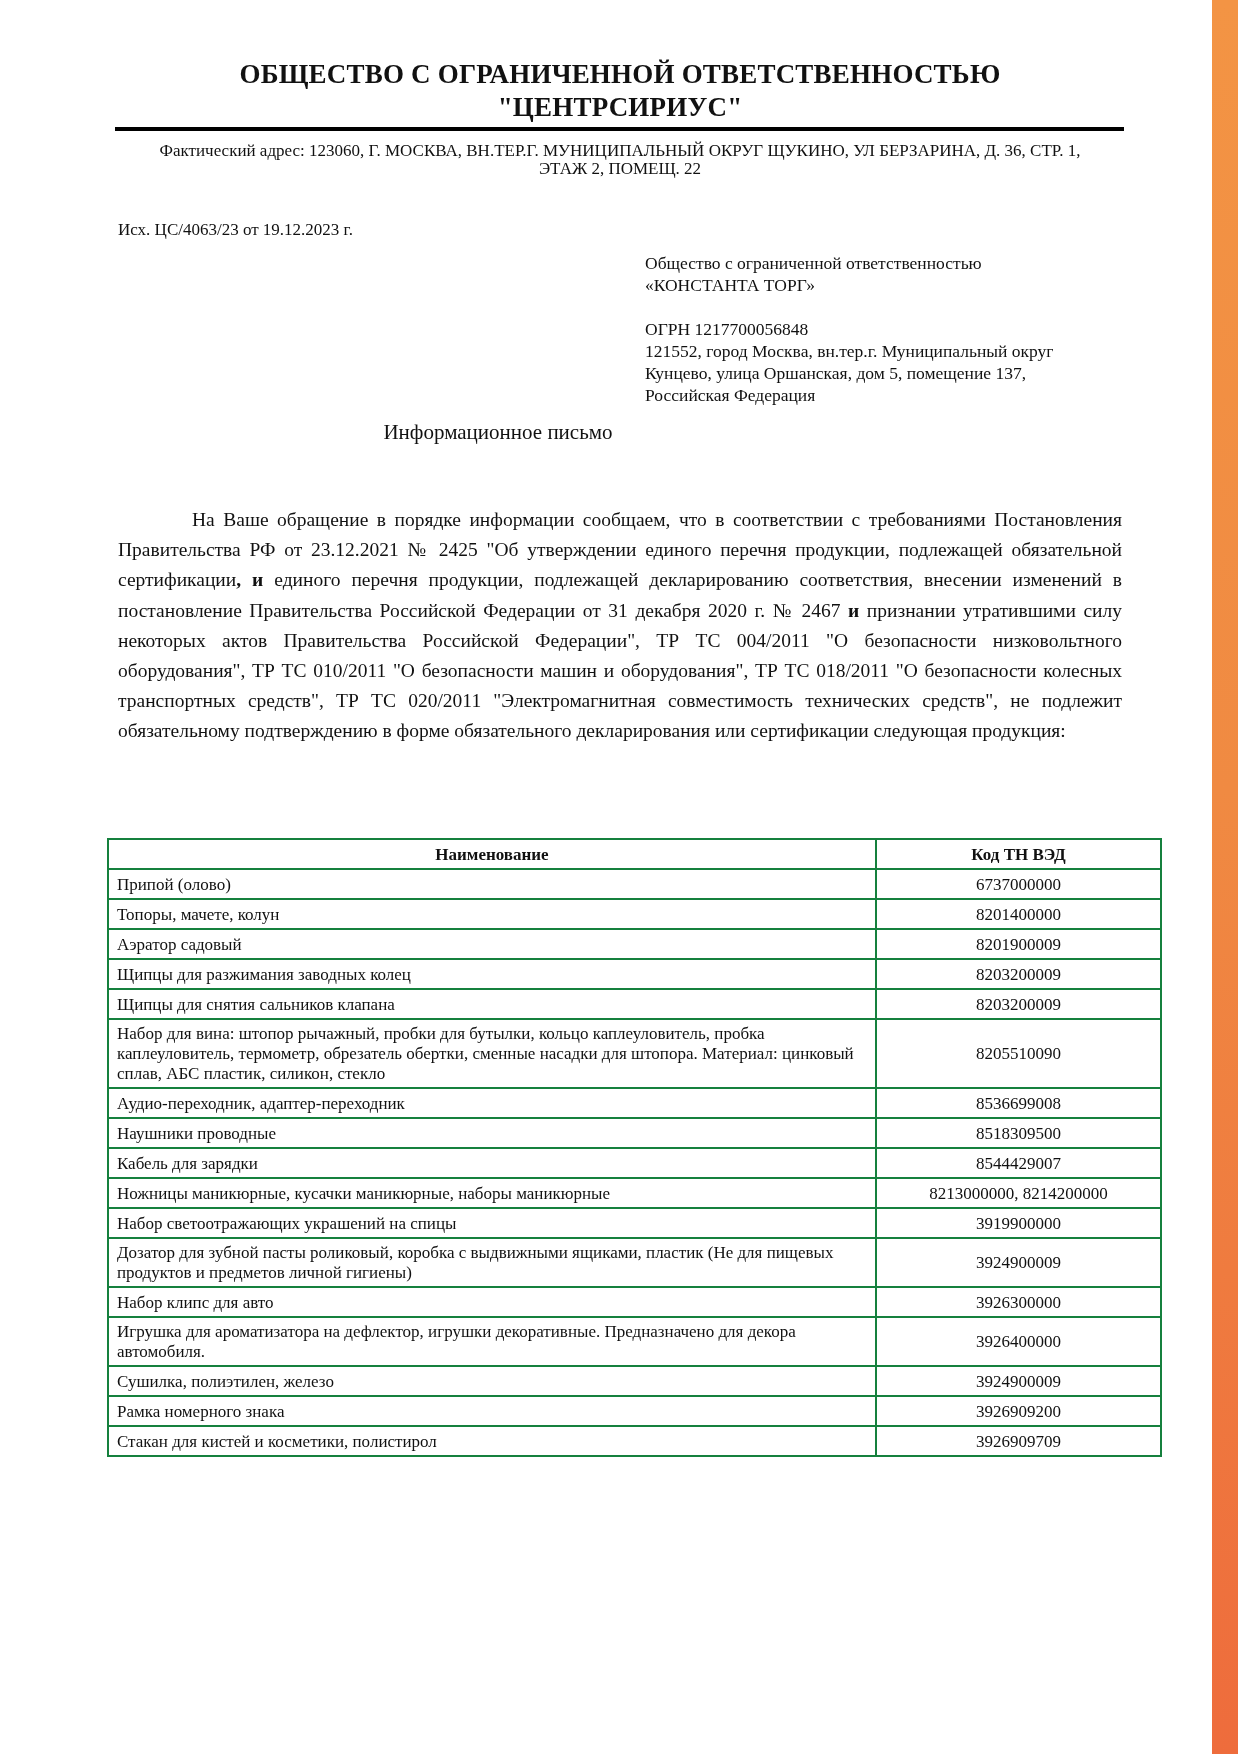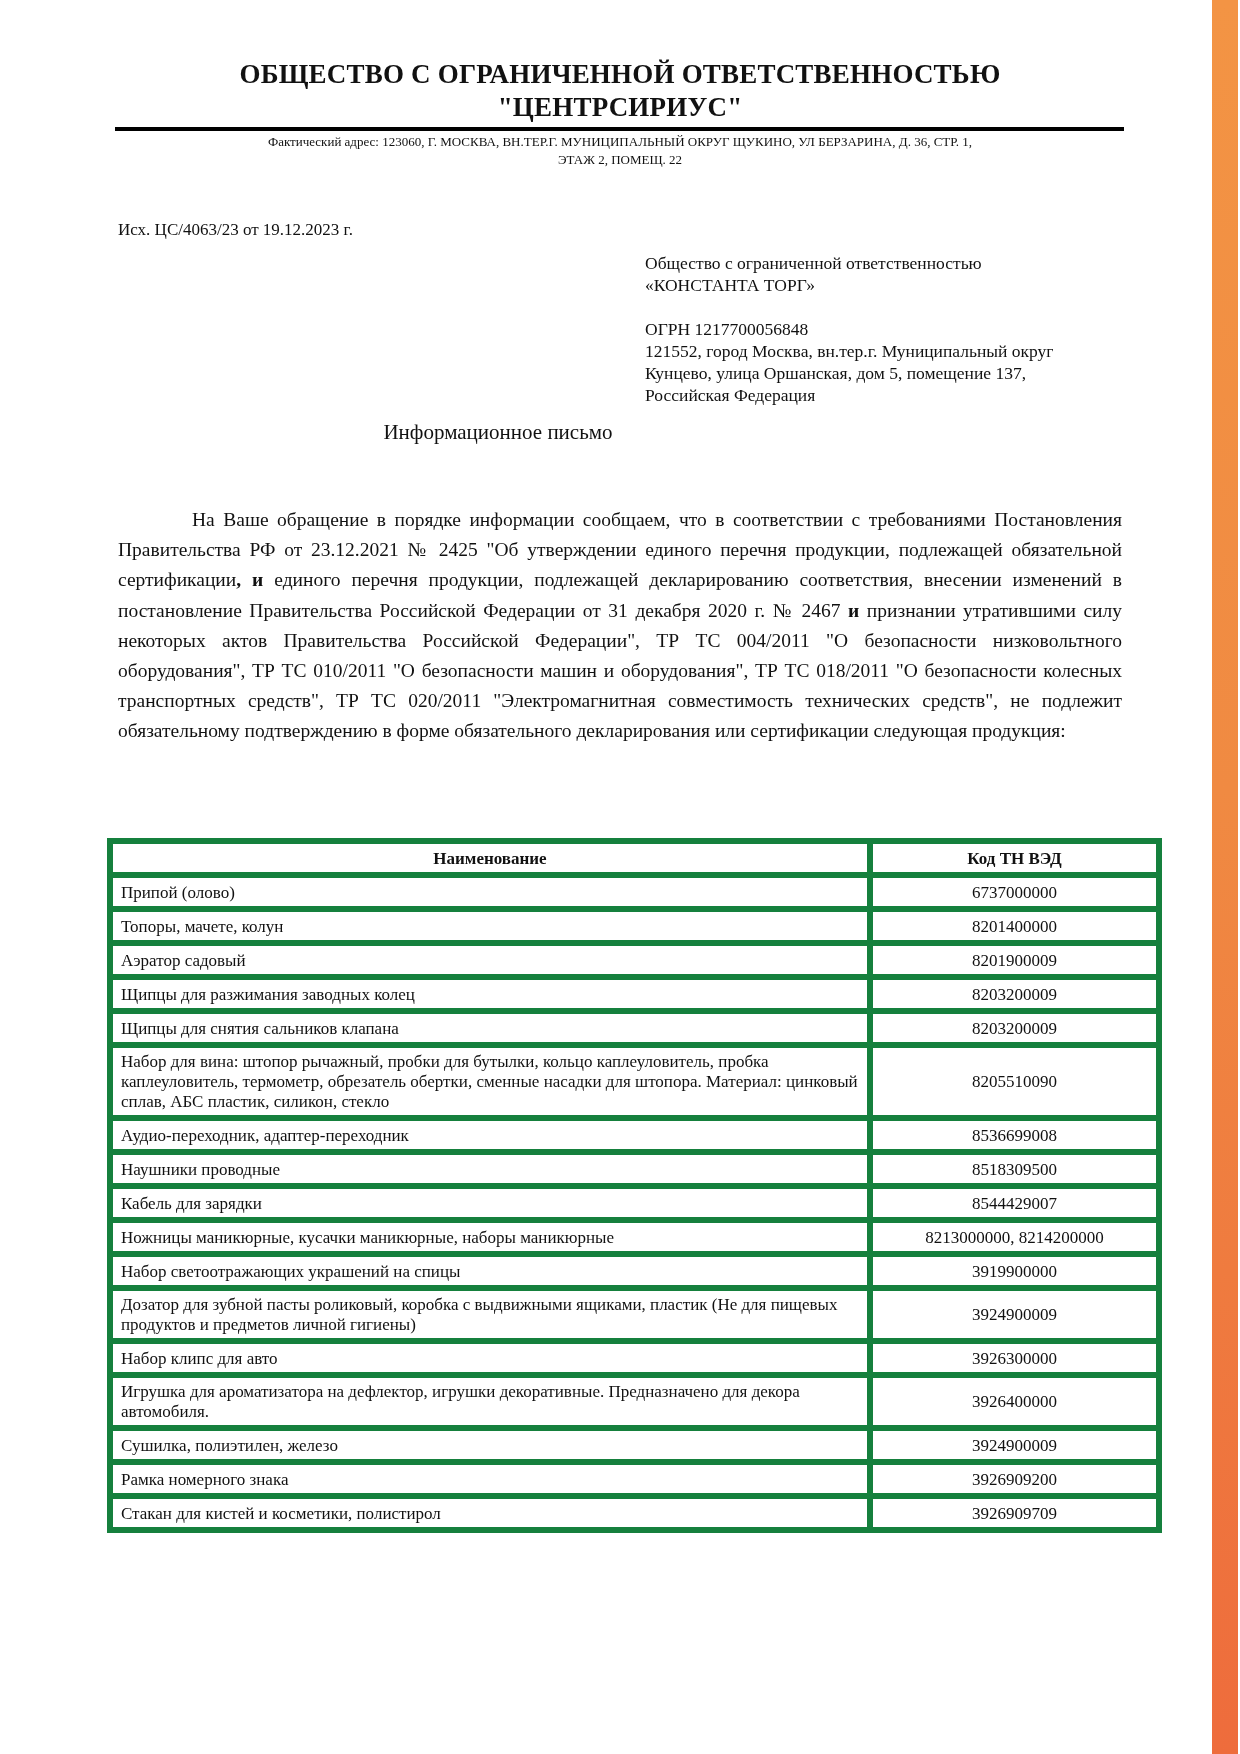--- a/index.html
+++ b/index.html
@@ -39,23 +39,23 @@
     left: 115px;
     top: 127px;
     width: 1009px;
     height: 4px;
     background: #000;
   }
   .header-address {
     position: absolute;
     left: 140px;
     width: 960px;
-    top: 133px;
-    text-align: center;
-    font-size: 13px;
+    top: 142px;
+    text-align: center;
+    font-size: 17px;
     line-height: 18px;
   }
   .outgoing-ref {
     position: absolute;
     left: 118px;
     top: 220px;
     font-size: 17px;
   }
   .recipient {
     position: absolute;
@@ -88,21 +88,21 @@
   table.products {
     position: absolute;
     left: 107px;
     top: 838px;
     width: 1055px;
     border-collapse: collapse;
     font-size: 17px;
     line-height: 20px;
   }
   table.products th, table.products td {
-    border: 6px solid #15803d;
+    border: 2px solid #15803d;
     padding: 4px 8px 3px 8px;
     vertical-align: middle;
   }
   table.products th {
     font-weight: bold;
     text-align: center;
     height: 21px;
   }
   table.products td.code {
     text-align: center;

